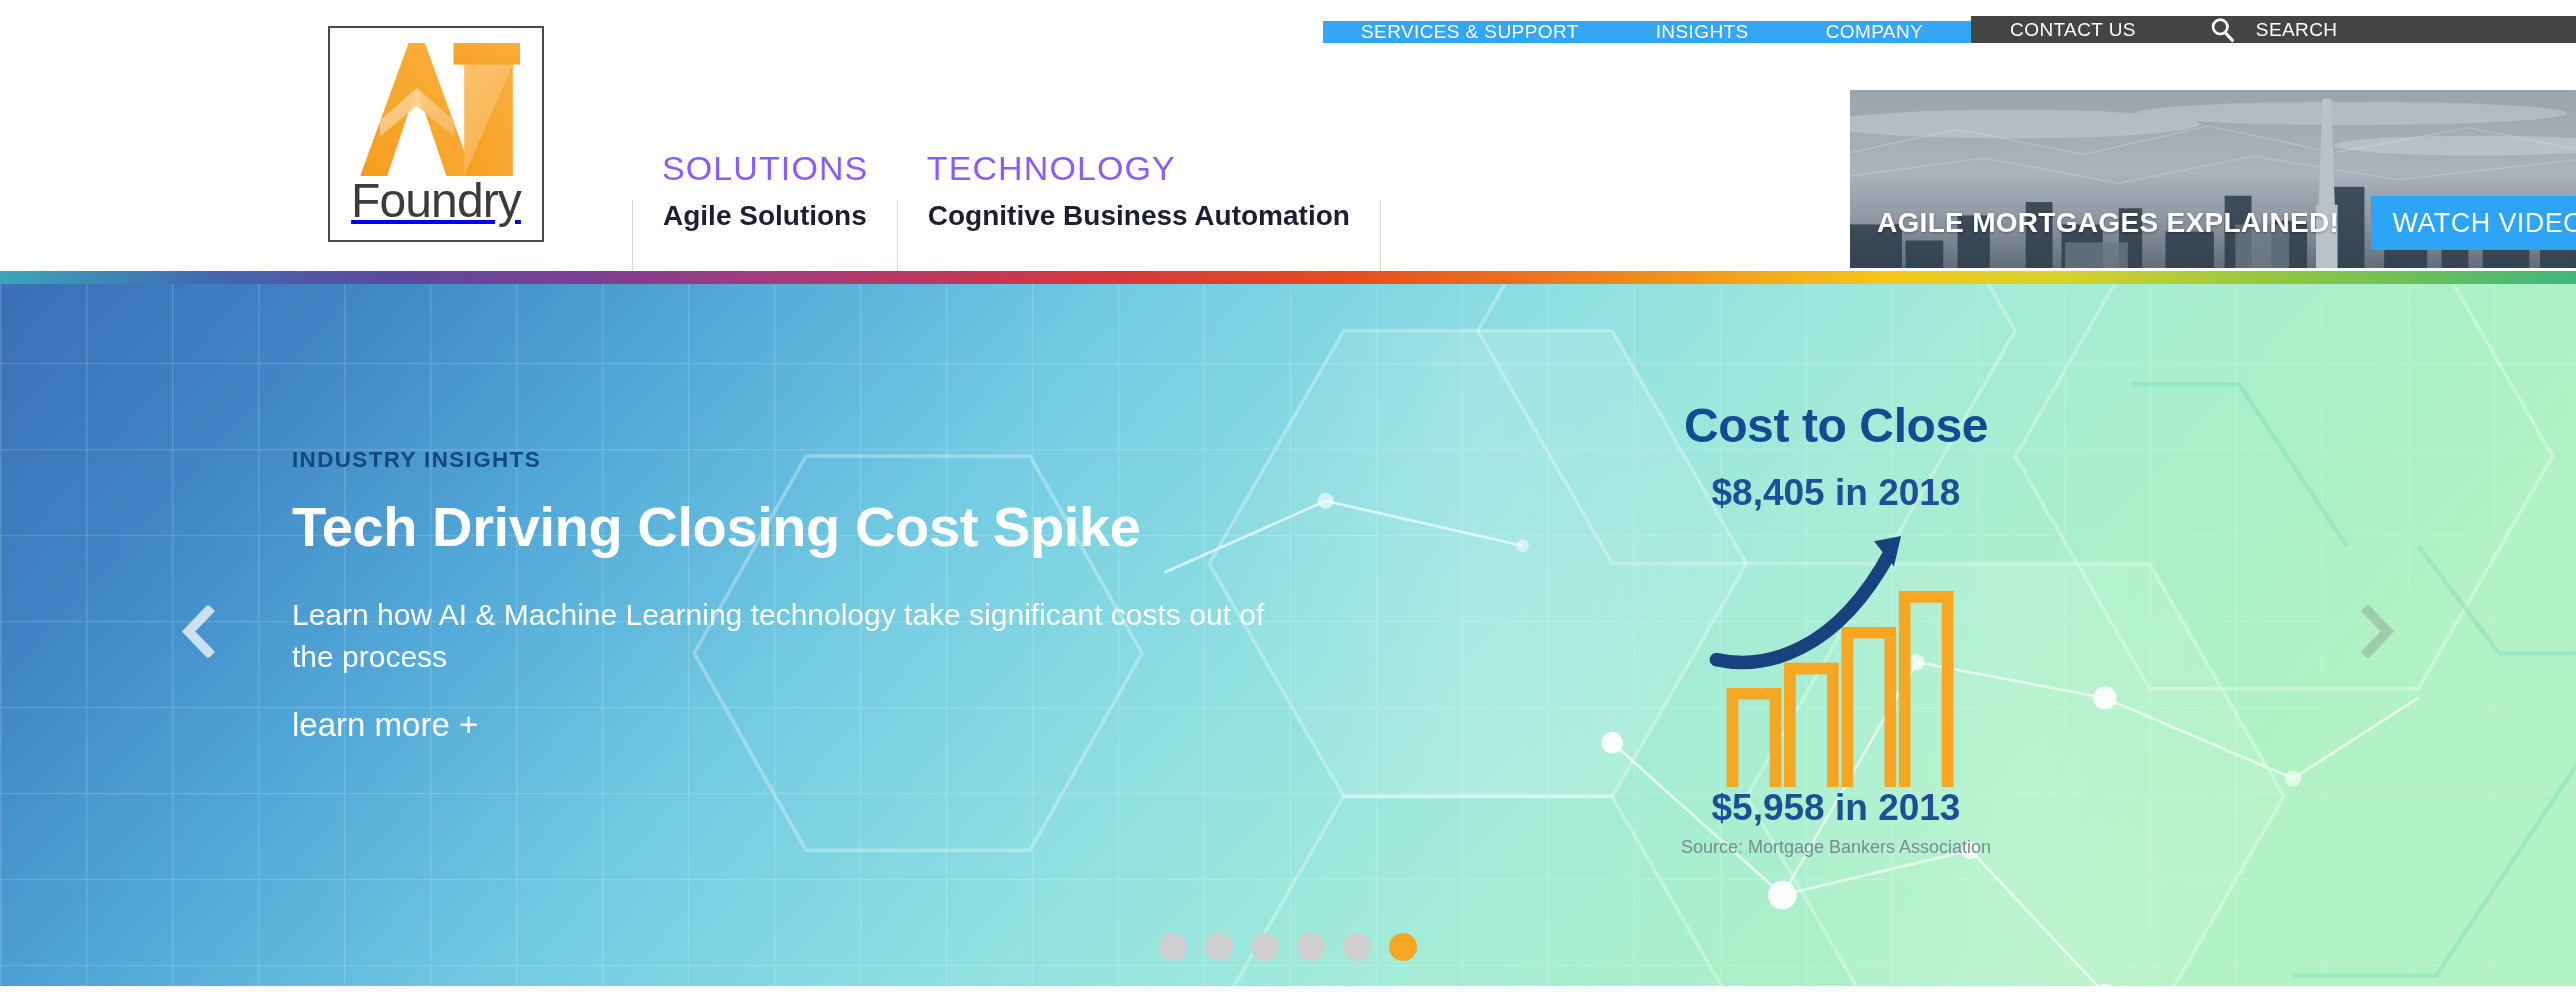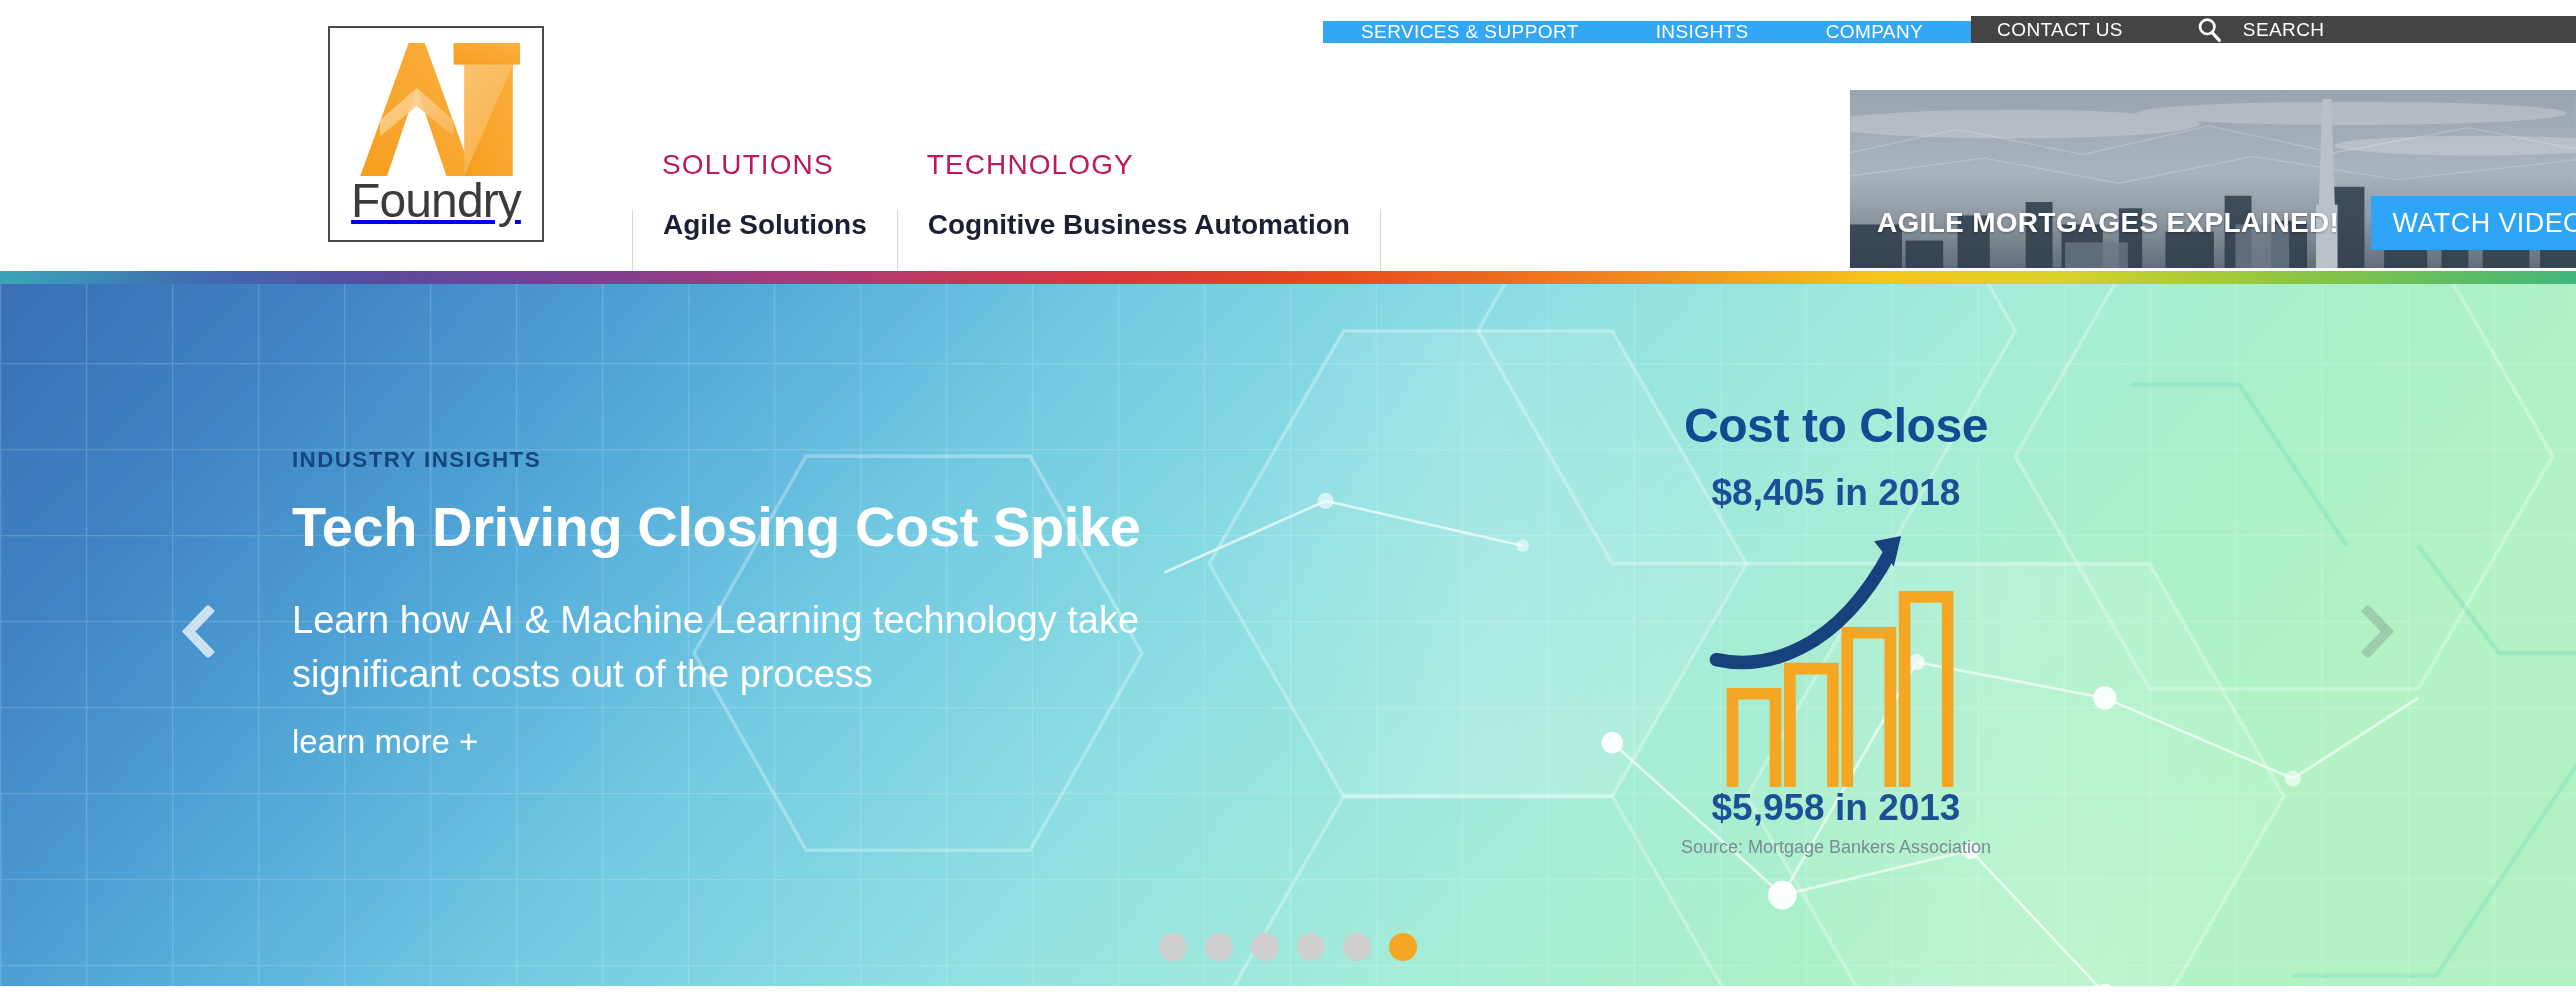--- a/index.html
+++ b/index.html
@@ -14,21 +14,21 @@
   .topnav {
     position:absolute; top:0; left:1323px; width:1253px; height:43px;
     display:flex; align-items:flex-end; z-index:40;
   }
   .topnav-blue {
     background:#33a7f5; display:flex; align-items:center;
     padding:0 0 0 38px; gap:0;
   }
   .topnav-dark {
     background:#444444; display:flex; align-items:center; flex:1;
-    padding-left:26px; gap:0;
+    padding-left:39px; gap:0;
   }
   .topnav-link {
     color:#ffffff; font-size:19px; letter-spacing:0.4px;
     text-decoration:none; white-space:nowrap; font-weight:400;
     padding:0 39px 0 0;
   }
   .topnav-blue .topnav-link { padding-right:77px; }
   .topnav-blue .topnav-link:last-child { padding-right:48px; }
   .search-wrap { display:flex; align-items:center; gap:20px; margin-left:34px; }
   .search-icon-svg { display:block; }
@@ -48,22 +48,22 @@
   .logo-word {
     font-size:48px; color:#3b3b3b; letter-spacing:-0.9px;
     font-family:"Liberation Sans", sans-serif; font-weight:400;
     margin-top:1.8px; line-height:1;
   }
 
   
   .mainnav { position:absolute; left:632px; top:149px; display:flex; }
   .mainnav-col { position:relative; }
   .mainnav-kicker {
-    color:#be185d; font-size:28px; letter-spacing:1.1px;
-    font-weight:400; padding-left:30px; margin-bottom:28px;
+    color:#8b5cf6; font-size:34px; letter-spacing:1.1px;
+    font-weight:400; padding-left:30px; margin-bottom:12px;
   }
   .mainnav-itembar {
     border-left:1.8px solid #d8d8d8; height:72px;
     display:flex; align-items:flex-start; padding:0 30px;
   }
   .mainnav-col:last-child .mainnav-itembar { border-right:1.8px solid #d8d8d8; }
   .mainnav-item {
     color:#1c1f33; font-size:28px; font-weight:700; white-space:nowrap;
   }
 
@@ -107,22 +107,22 @@
   }
   .hero-kicker {
     color:#15477e; font-size:22.4px; font-weight:700; letter-spacing:1.4px;
     margin-bottom:23px;
   }
   .hero-title {
     color:#ffffff; font-size:56px; font-weight:700; letter-spacing:-0.4px;
     line-height:1.1; margin-bottom:36px;
   }
   .hero-sub {
-    color:#ffffff; font-size:38px; font-weight:400; line-height:1.42;
-    margin-bottom:21px; max-width:976px;
+    color:#ffffff; font-size:30px; font-weight:400; line-height:1.42;
+    margin-bottom:27px; max-width:976px;
   }
   .hero-cta {
     color:#ffffff; font-size:33px; font-weight:400; text-decoration:none;
     display:inline-block;
   }
 
   
   .arrow {
     position:absolute; top:50%; transform:translateY(-50%);
     width:63px; height:63px; cursor:pointer; z-index:18;

